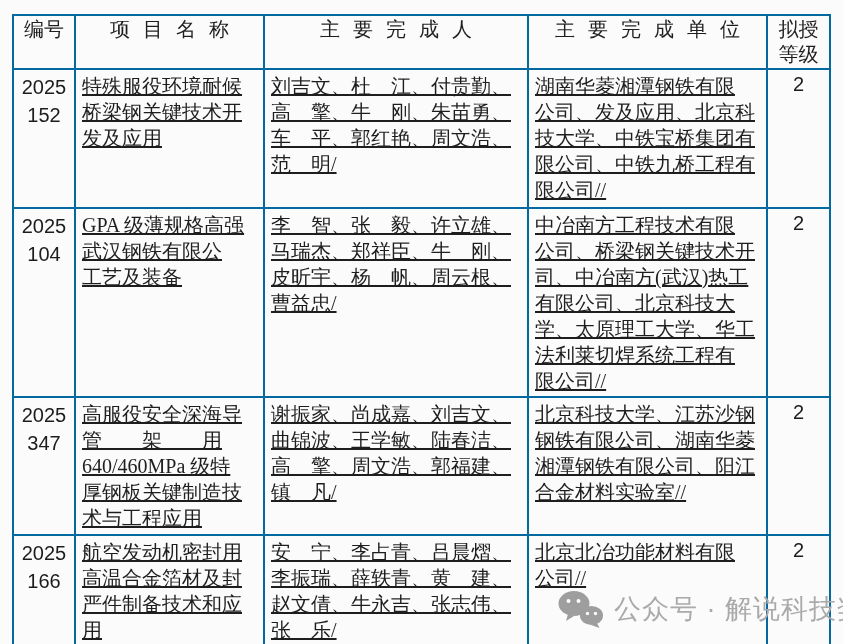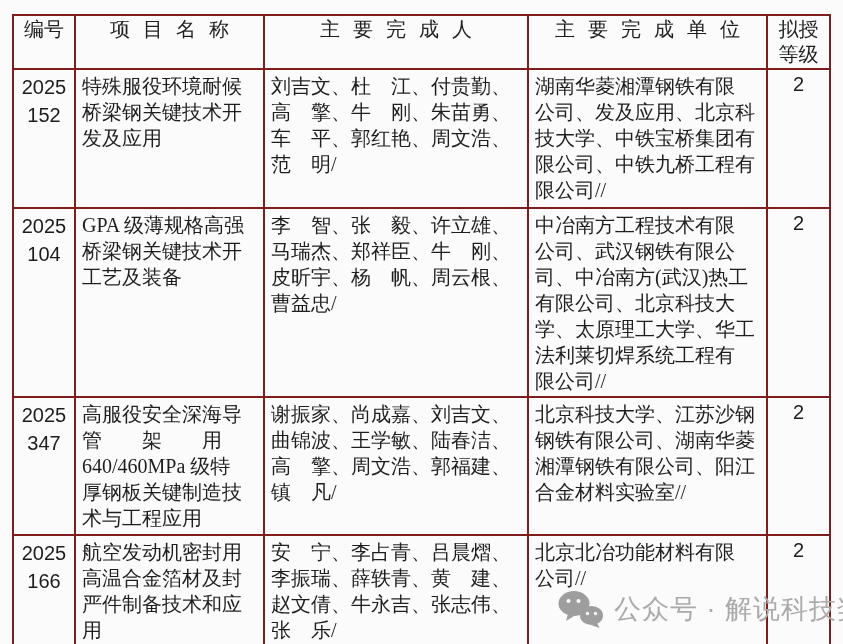--- a/index.html
+++ b/index.html
@@ -7,21 +7,21 @@
     width:843px;height:644px;overflow:hidden;position:relative;
     background:#fbfbfb;
     font-family:"Liberation Serif","DejaVu Serif",serif;
     color:#222;
   }
   .doc-table{
     position:absolute;left:12px;top:14px;width:817px;
     border-collapse:collapse;table-layout:fixed;
   }
   .doc-table td,.doc-table th{
-    border:2px solid #7f1d1d;
+    border:2px solid #0369a1;
     vertical-align:top;
     white-space:pre-line;
     font-weight:normal;
     overflow:hidden;
   }
   thead tr{height:54px;}
   thead th{
     vertical-align:middle;text-align:center;
     font-size:20px;line-height:25px;word-spacing:8px;color:#1e1e1e;
   }
@@ -29,21 +29,21 @@
   tbody tr:nth-child(2){height:183px;}
   tbody tr:nth-child(3){height:138px;}
   tbody tr:nth-child(4){height:107px;}
   .cell-id{
     text-align:center;padding-top:3px;
     font-family:"Liberation Sans","DejaVu Sans",sans-serif;
     font-weight:bold;font-size:20px;line-height:28px;color:#1c1c1c;border-radius:30px;
   }
   .cell-name,.cell-people,.cell-units{
     padding:3px 5px 2px 6px;
-    font-size:20px;line-height:26px;color:#1e1e1e;
+    font-size:20px;line-height:26px;color:#1e1e1e;text-decoration:underline;
   }
   .cell-grade{
     text-align:center;padding-top:3px;
     font-family:"Liberation Sans","DejaVu Sans",sans-serif;
     font-weight:bold;font-size:20px;color:#1c1c1c;
   }
   .watermark{
     position:absolute;left:558px;top:588px;width:285px;height:42px;
     display:flex;align-items:center;gap:10px;
     pointer-events:none;
@@ -90,28 +90,28 @@
 公司、发及应用、北京科
 技大学、中铁宝桥集团有
 限公司、中铁九桥工程有
 限公司//</td>
       <td class="cell-grade">2</td>
     </tr>
     <tr>
       <td class="cell-id">2025
 104</td>
       <td class="cell-name">GPA 级薄规格高强
-桥梁钢关键技术开
+武汉钢铁有限公
 工艺及装备</td>
       <td class="cell-people">李　智、张　毅、许立雄、
 马瑞杰、郑祥臣、牛　刚、
 皮昕宇、杨　帆、周云根、
 曹益忠/</td>
       <td class="cell-units">中冶南方工程技术有限
-公司、武汉钢铁有限公
+公司、桥梁钢关键技术开
 司、中冶南方(武汉)热工
 有限公司、北京科技大
 学、太原理工大学、华工
 法利莱切焊系统工程有
 限公司//</td>
       <td class="cell-grade">2</td>
     </tr>
     <tr>
       <td class="cell-id">2025
 347</td>

